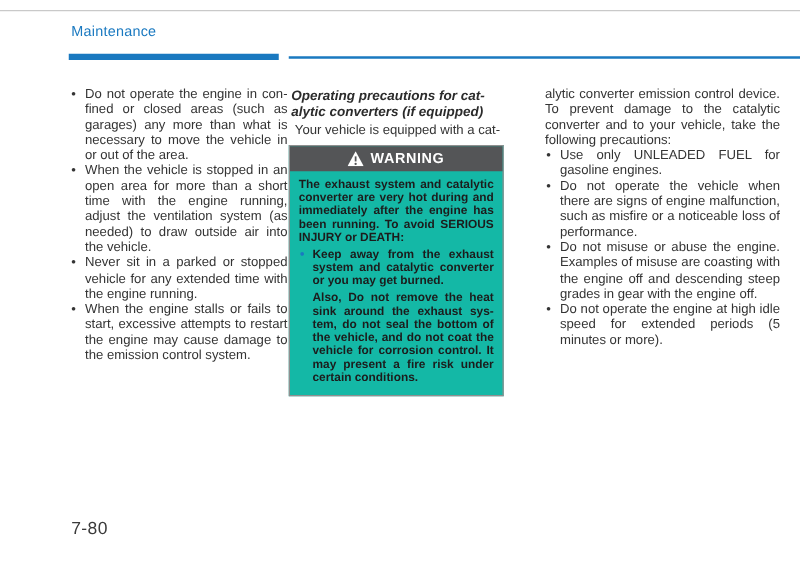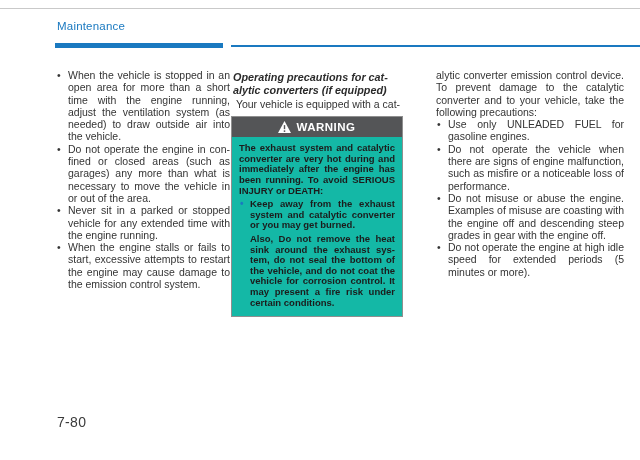--- a/index.html
+++ b/index.html
@@ -70,22 +70,22 @@
 <body>
 
 <div class="top-rule"></div>
 
 <div class="section-title">Maintenance</div>
 <div class="header-bar"></div>
 <div class="header-rule"></div>
 
 <div class="col col-1">
   <ul class="plist">
+    <li><span class="bullet"></span><span>Do not operate the engine in con­fined or closed areas (such as garages) any more than what is necessary to move the vehicle in or out of the area.</span></li>
     <li><span class="bullet"></span><span>When the vehicle is stopped in an open area for more than a short time with the engine running, adjust the ventilation system (as needed) to draw outside air into the vehicle.</span></li>
-    <li><span class="bullet"></span><span>Do not operate the engine in con­fined or closed areas (such as garages) any more than what is necessary to move the vehicle in or out of the area.</span></li>
     <li><span class="bullet"></span><span>Never sit in a parked or stopped vehicle for any extended time with the engine running.</span></li>
     <li><span class="bullet"></span><span>When the engine stalls or fails to start, excessive attempts to restart the engine may cause damage to the emission control system.</span></li>
   </ul>
 </div>
 
 <div class="col col-2">
   <h3 class="heading">Operating precautions for cat-
 alytic converters (if equipped)</h3>
   <p class="intro">Your vehicle is equipped with a cat-</p>
 

